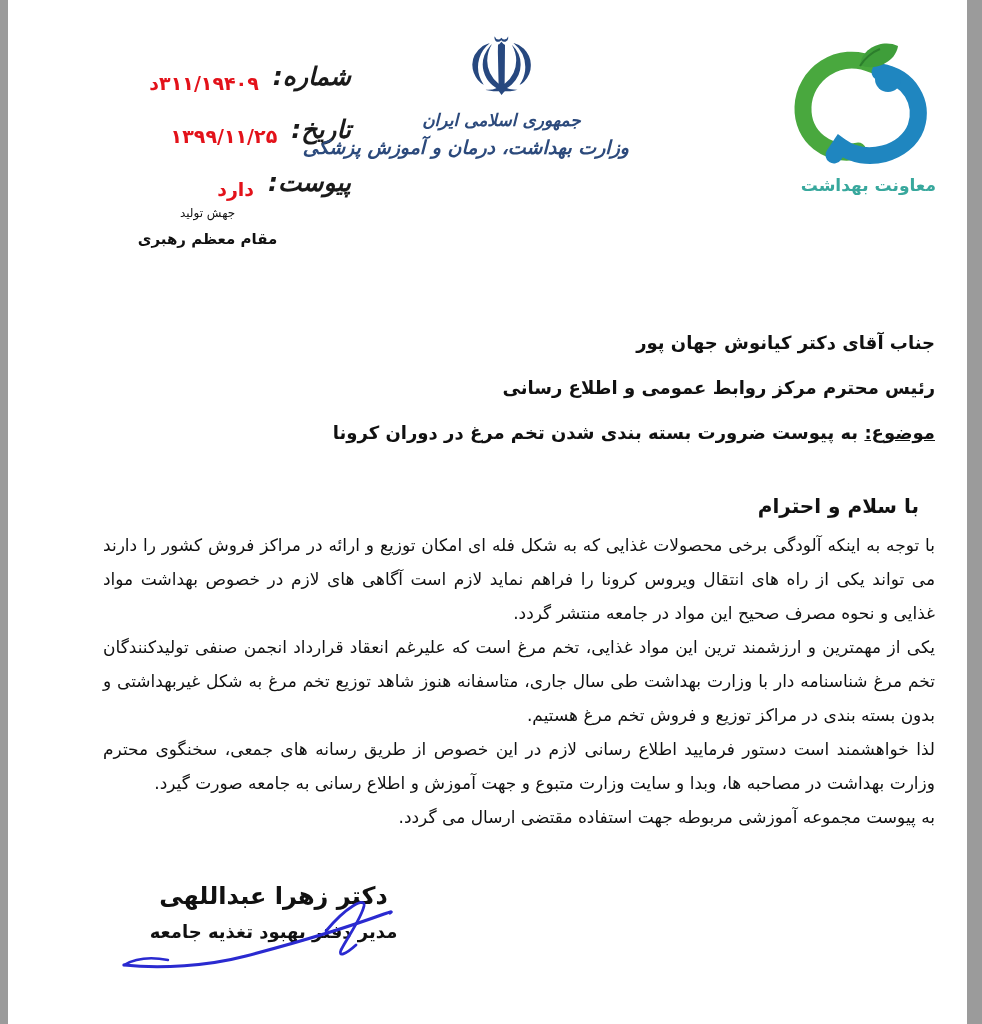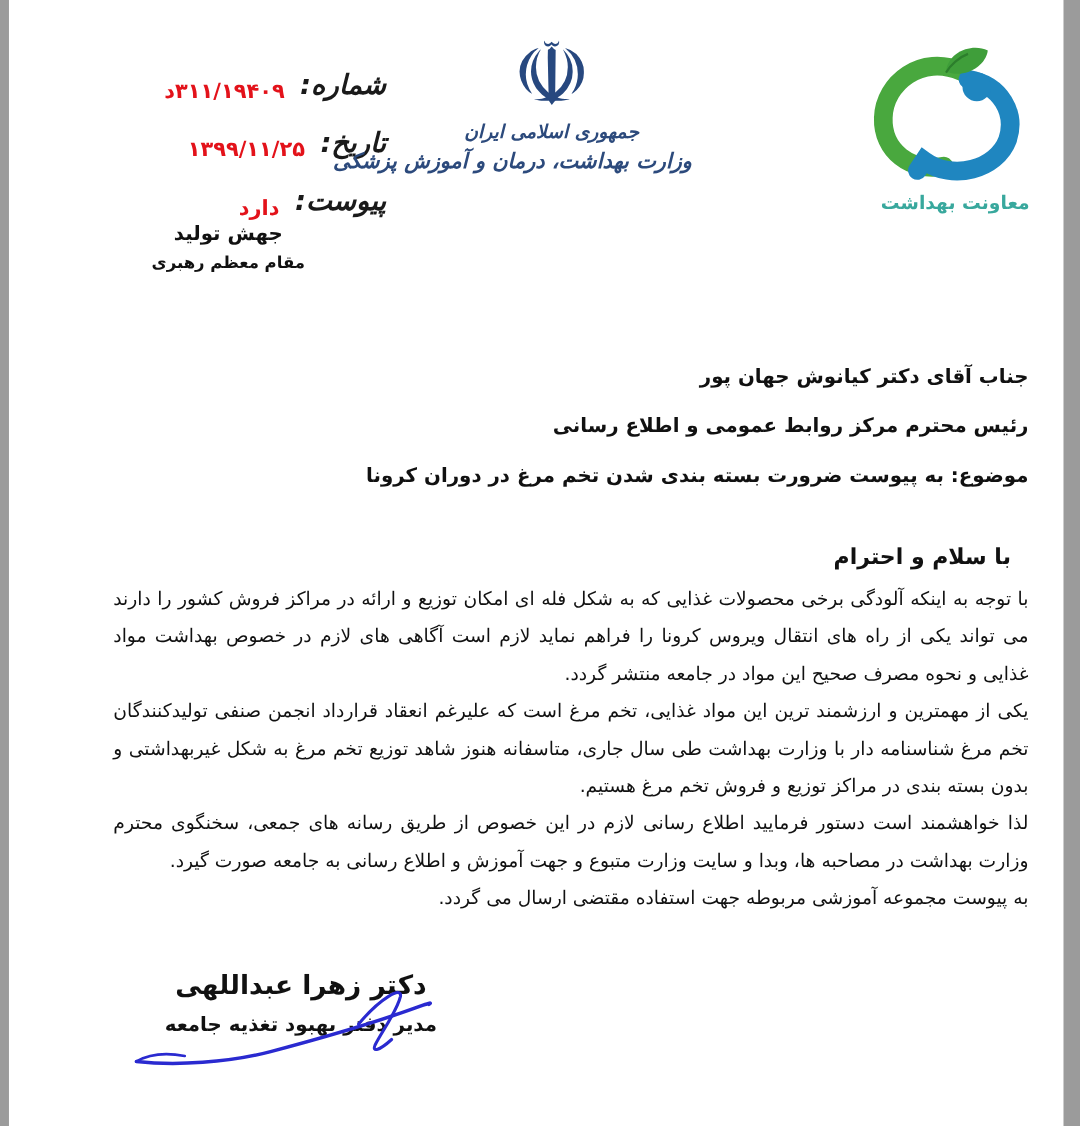--- a/index.html
+++ b/index.html
@@ -15,38 +15,38 @@
   }
   
   .meta-block{position:absolute;left:58px;top:50px;width:285px;direction:rtl;}
   .meta-row{display:flex;align-items:center;height:53px;gap:14px;justify-content:flex-start;}
   .meta-label{
     font-size:25px;font-weight:bold;font-style:italic;color:#1a1a1a;
     white-space:nowrap;
   }
   .meta-value{font-size:19px;font-weight:bold;color:#e3121a;white-space:nowrap;letter-spacing:.5px;margin-top:12px;}
   .slogan{position:absolute;left:92px;top:200px;width:215px;text-align:center;direction:rtl;}
-  .slogan .l1{font-size:18px;font-weight:700;color:#111;line-height:26px;}
+  .slogan .l1{font-size:12px;font-weight:400;color:#111;line-height:26px;}
   .slogan .l2{font-size:15px;font-weight:bold;color:#111;line-height:26px;}
 
   
   .emblem-block{position:absolute;left:366px;top:28px;width:255px;text-align:center;direction:rtl;}
   .emblem-glyph{font-size:80px;line-height:1;color:#27487f;display:block;}
   .emblem-country{font-size:17px;font-weight:600;font-style:italic;color:#2c4a7c;margin-top:2px;white-space:nowrap;}
   .emblem-ministry{font-size:19px;font-weight:bold;font-style:italic;color:#2c4a7c;margin-top:6px;white-space:nowrap;}
 
   
   .logo-block{position:absolute;left:758px;top:39px;width:170px;text-align:right;}
   .logo-caption{font-size:17px;font-weight:bold;color:#38a89d;direction:rtl;margin-top:2px;white-space:nowrap;}
 
   
   .content{position:absolute;left:95px;right:32px;top:0;direction:rtl;color:#111;}
   .recipient-block{position:absolute;left:0;right:0;top:320px;text-align:right;}
   .recipient-block .line{font-size:18px;font-weight:bold;line-height:45px;white-space:nowrap;}
-  .subject-label{font-weight:800;}
+  .subject-label{font-weight:800;text-decoration:underline;}
   .salutation{position:absolute;left:0;right:16px;top:494px;text-align:right;font-size:20px;font-weight:bold;}
   .body-text{position:absolute;left:0;right:0;top:528px;}
   .body-text p{margin:0;font-size:17px;line-height:34px;text-align:justify;}
 
   
   .signature-block{position:absolute;left:118px;top:878px;width:295px;text-align:center;direction:rtl;}
   .signature-name{font-size:24px;font-weight:bold;line-height:36px;color:#111;}
   .signature-title{font-size:18px;font-weight:bold;line-height:36px;color:#111;}
   .scrawl{position:absolute;left:110px;top:893px;pointer-events:none;}
 

